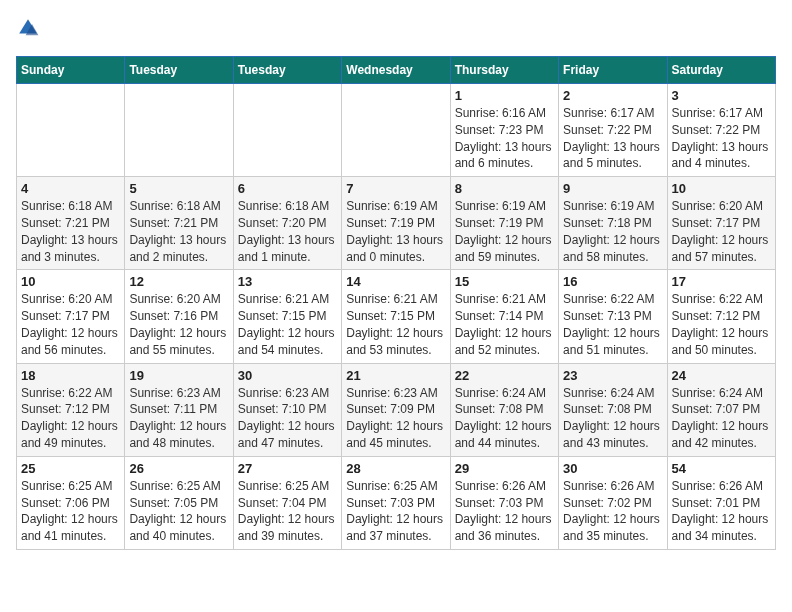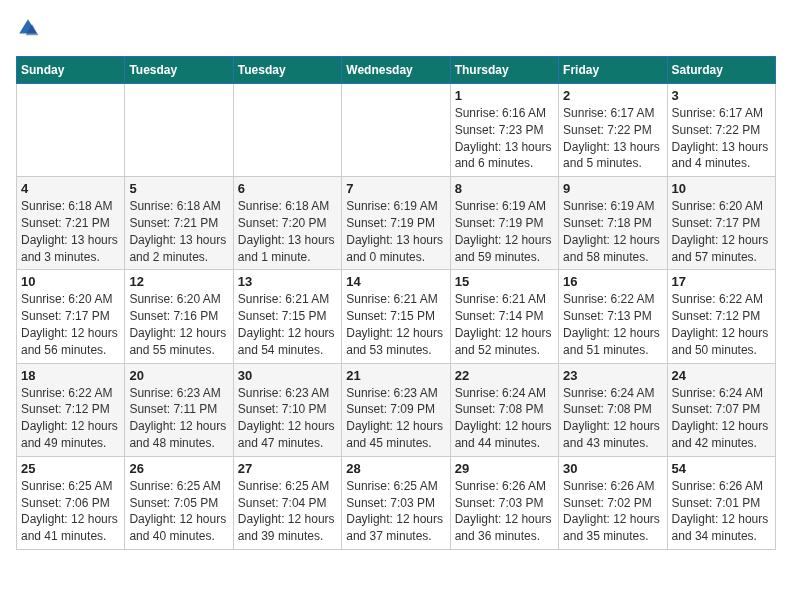--- a/index.html
+++ b/index.html
@@ -202,21 +202,21 @@
           <div class="day-number">17</div>
           <div class="day-info">Sunrise: 6:22 AM<br>Sunset: 7:12 PM<br>Daylight: 12 hours<br>and 50 minutes.</div>
         </td>
       </tr>
       <tr>
         <td>
           <div class="day-number">18</div>
           <div class="day-info">Sunrise: 6:22 AM<br>Sunset: 7:12 PM<br>Daylight: 12 hours<br>and 49 minutes.</div>
         </td>
         <td>
-          <div class="day-number">20</div>
+          <div class="day-number">19</div>
           <div class="day-info">Sunrise: 6:23 AM<br>Sunset: 7:11 PM<br>Daylight: 12 hours<br>and 48 minutes.</div>
         </td>
         <td>
           <div class="day-number">30</div>
           <div class="day-info">Sunrise: 6:23 AM<br>Sunset: 7:10 PM<br>Daylight: 12 hours<br>and 47 minutes.</div>
         </td>
         <td>
           <div class="day-number">21</div>
           <div class="day-info">Sunrise: 6:23 AM<br>Sunset: 7:09 PM<br>Daylight: 12 hours<br>and 45 minutes.</div>
         </td>

